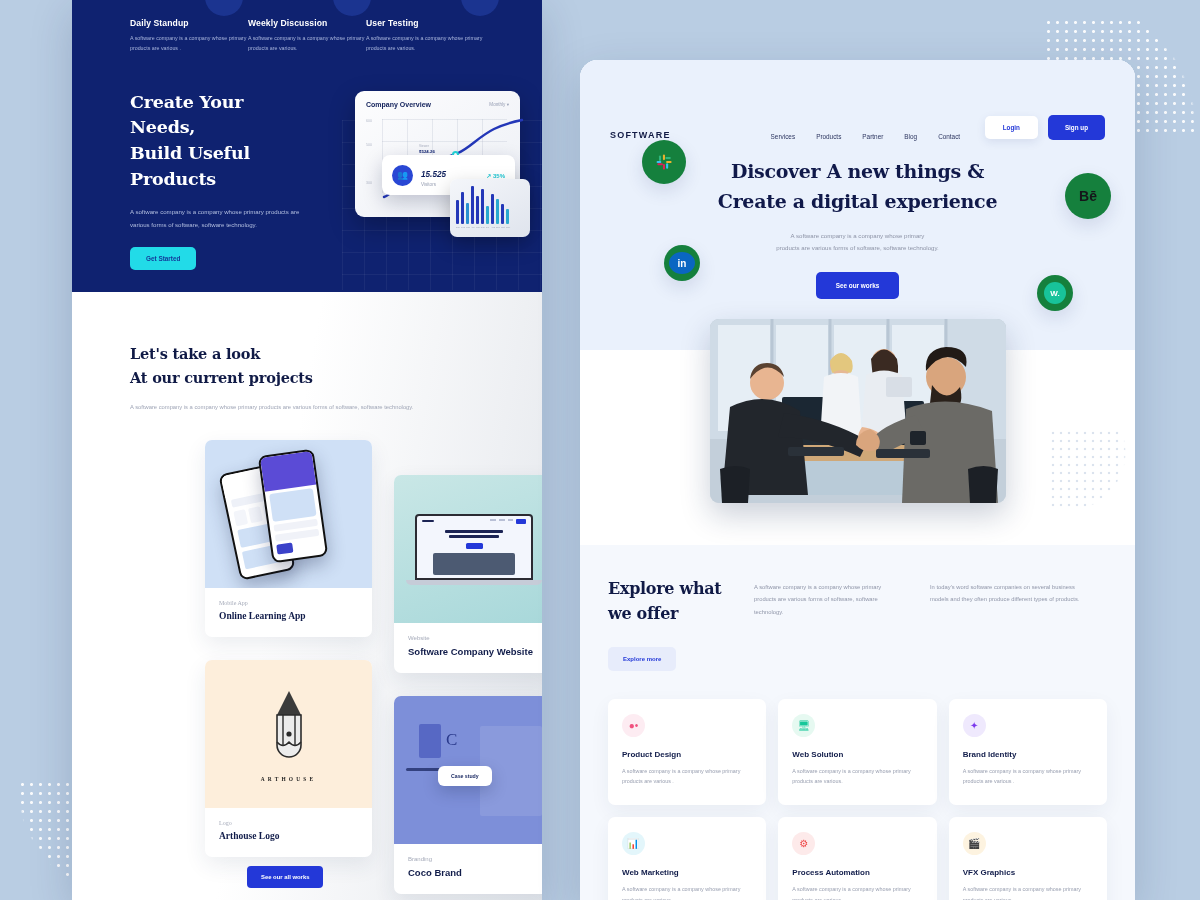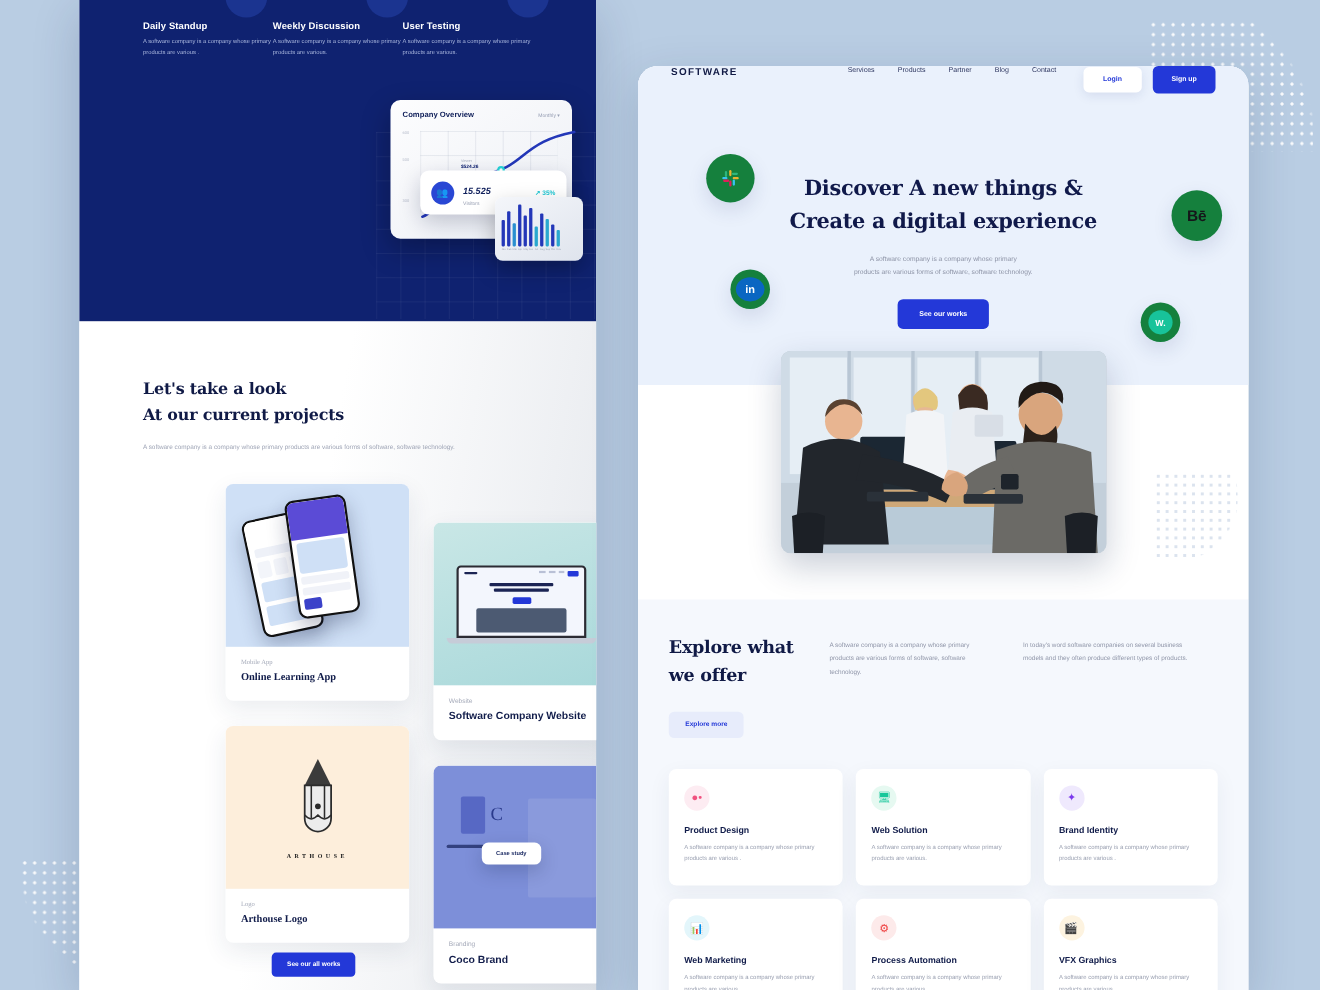--- a/index.html
+++ b/index.html
@@ -162,21 +162,21 @@
     position:absolute; left:-10px; top:0; width:575px; height:290px; background:#eaf1fc;
   }
   .rm-dots{
     position:absolute; right:-6px; bottom:38px; width:92px; height:78px;
     background-image:radial-gradient(circle, #dbe3ee 1.3px, transparent 1.6px);
     background-size:8px 8px;
     -webkit-mask-image:radial-gradient(circle at 20% 30%, #000 62%, transparent 64%);
     mask-image:radial-gradient(circle at 20% 30%, #000 62%, transparent 64%);
   }
 
-  .rm-nav{ position:relative; display:flex; align-items:flex-start; height:80px; padding:0 30px; }
+  .rm-nav{ position:relative; display:flex; align-items:flex-end; height:80px; padding:0 30px; }
   .brand{ font-size:9px; font-weight:700; letter-spacing:1.2px; color:#111a45; }
   .nav-links{ display:flex; gap:21px; margin-left:100px; }
   .nav-links a{ font-size:6.4px; color:#2d3660; text-decoration:none; }
   .nav-btns{ margin-left:auto; display:flex; align-items:center; gap:10px; }
   .btn-login{ background:#fff; border:none; color:#2338d8; font-size:6.3px; font-weight:600;
      padding:8px 18px; border-radius:5px; box-shadow:0 3px 10px rgba(30,50,120,.10); cursor:pointer;}
   .btn-signup{ background:#2338d8; border:none; color:#fff; font-size:6.3px; font-weight:700;
      padding:9px 17px; border-radius:5px; cursor:pointer;}
 
   .rm-head{ position:relative; text-align:center; margin-top:16px; }
@@ -236,20 +236,28 @@
       <div class="feat">
         <h4>Weekly Discussion</h4>
         <p>A software company is a company whose primary products are various.</p>
       </div>
       <div class="feat">
         <h4>User Testing</h4>
         <p>A software company is a company whose primary products are various.</p>
       </div>
     </div>
 
+    <div class="hero-copy">
+      <h1>
+        <span>Create Your Needs,</span><br>
+        <span>Build Useful Products</span>
+      </h1>
+      <p>A software company is a company whose primary products are various forms of software, software technology.</p>
+      <button class="btn-cyan">Get Started</button>
+    </div>
 
     <div class="dash">
       <div class="dash-top">
         <span class="dash-title">Company Overview</span>
         <span class="dash-sel">
           <span>Monthly</span> ▾
         </span>
       </div>
       <div class="dash-plot">
         <div class="plotgrid"></div>

